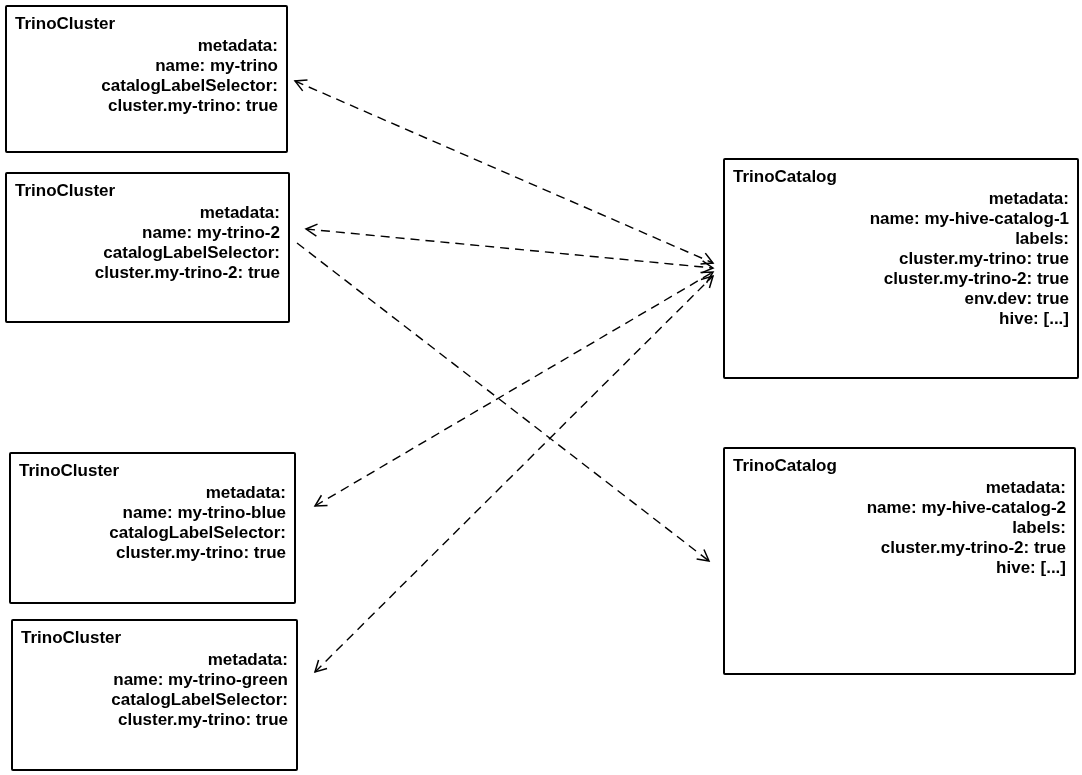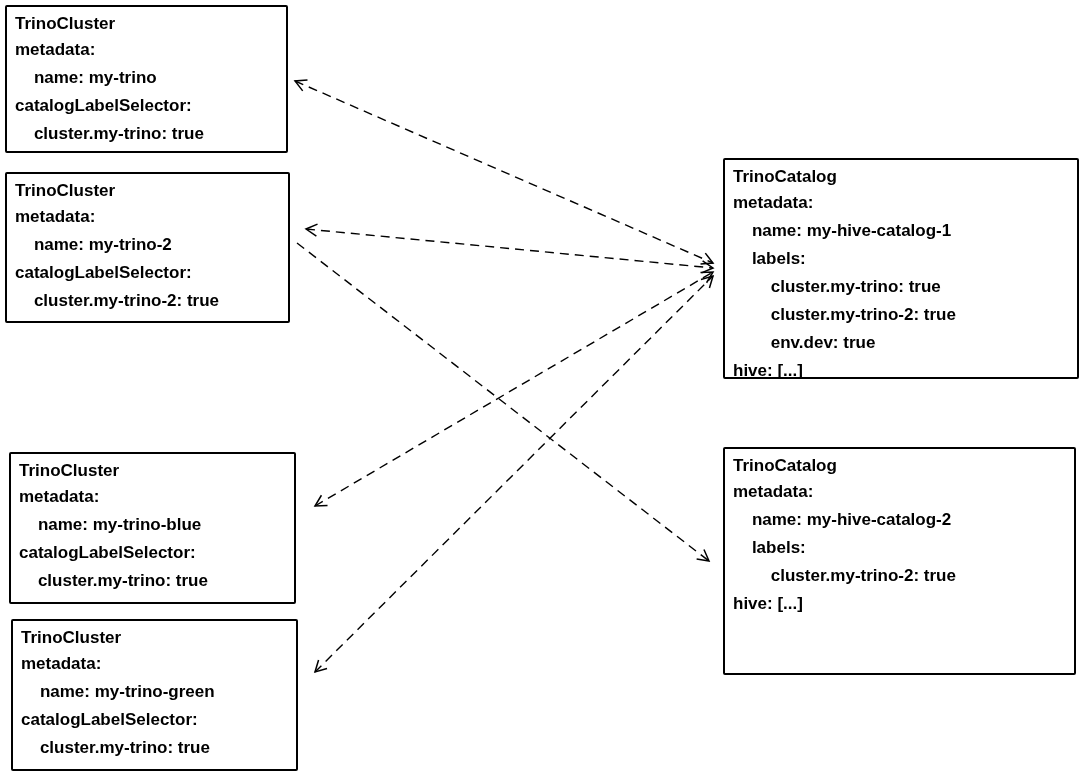--- a/index.html
+++ b/index.html
@@ -33,22 +33,23 @@
     padding: 5px 8px;
     font-weight: bold;
   }
   .box-title {
     font-size: 17px;
     line-height: 24px;
     white-space: pre;
   }
   .box-body {
     font-size: 17px;
-    line-height: 28px;
+    line-height: 20px;
     white-space: pre;
+    text-align: right;
   }
 </style>
 </head>
 <body>
 
 <div class="canvas">
 
   <svg class="edges-layer" width="1082" height="775" viewBox="0 0 1082 775" xmlns="http://www.w3.org/2000/svg">
     <defs>
       <marker id="arrow" markerUnits="userSpaceOnUse" markerWidth="18" markerHeight="18" refX="14" refY="9" orient="auto-start-reverse">

